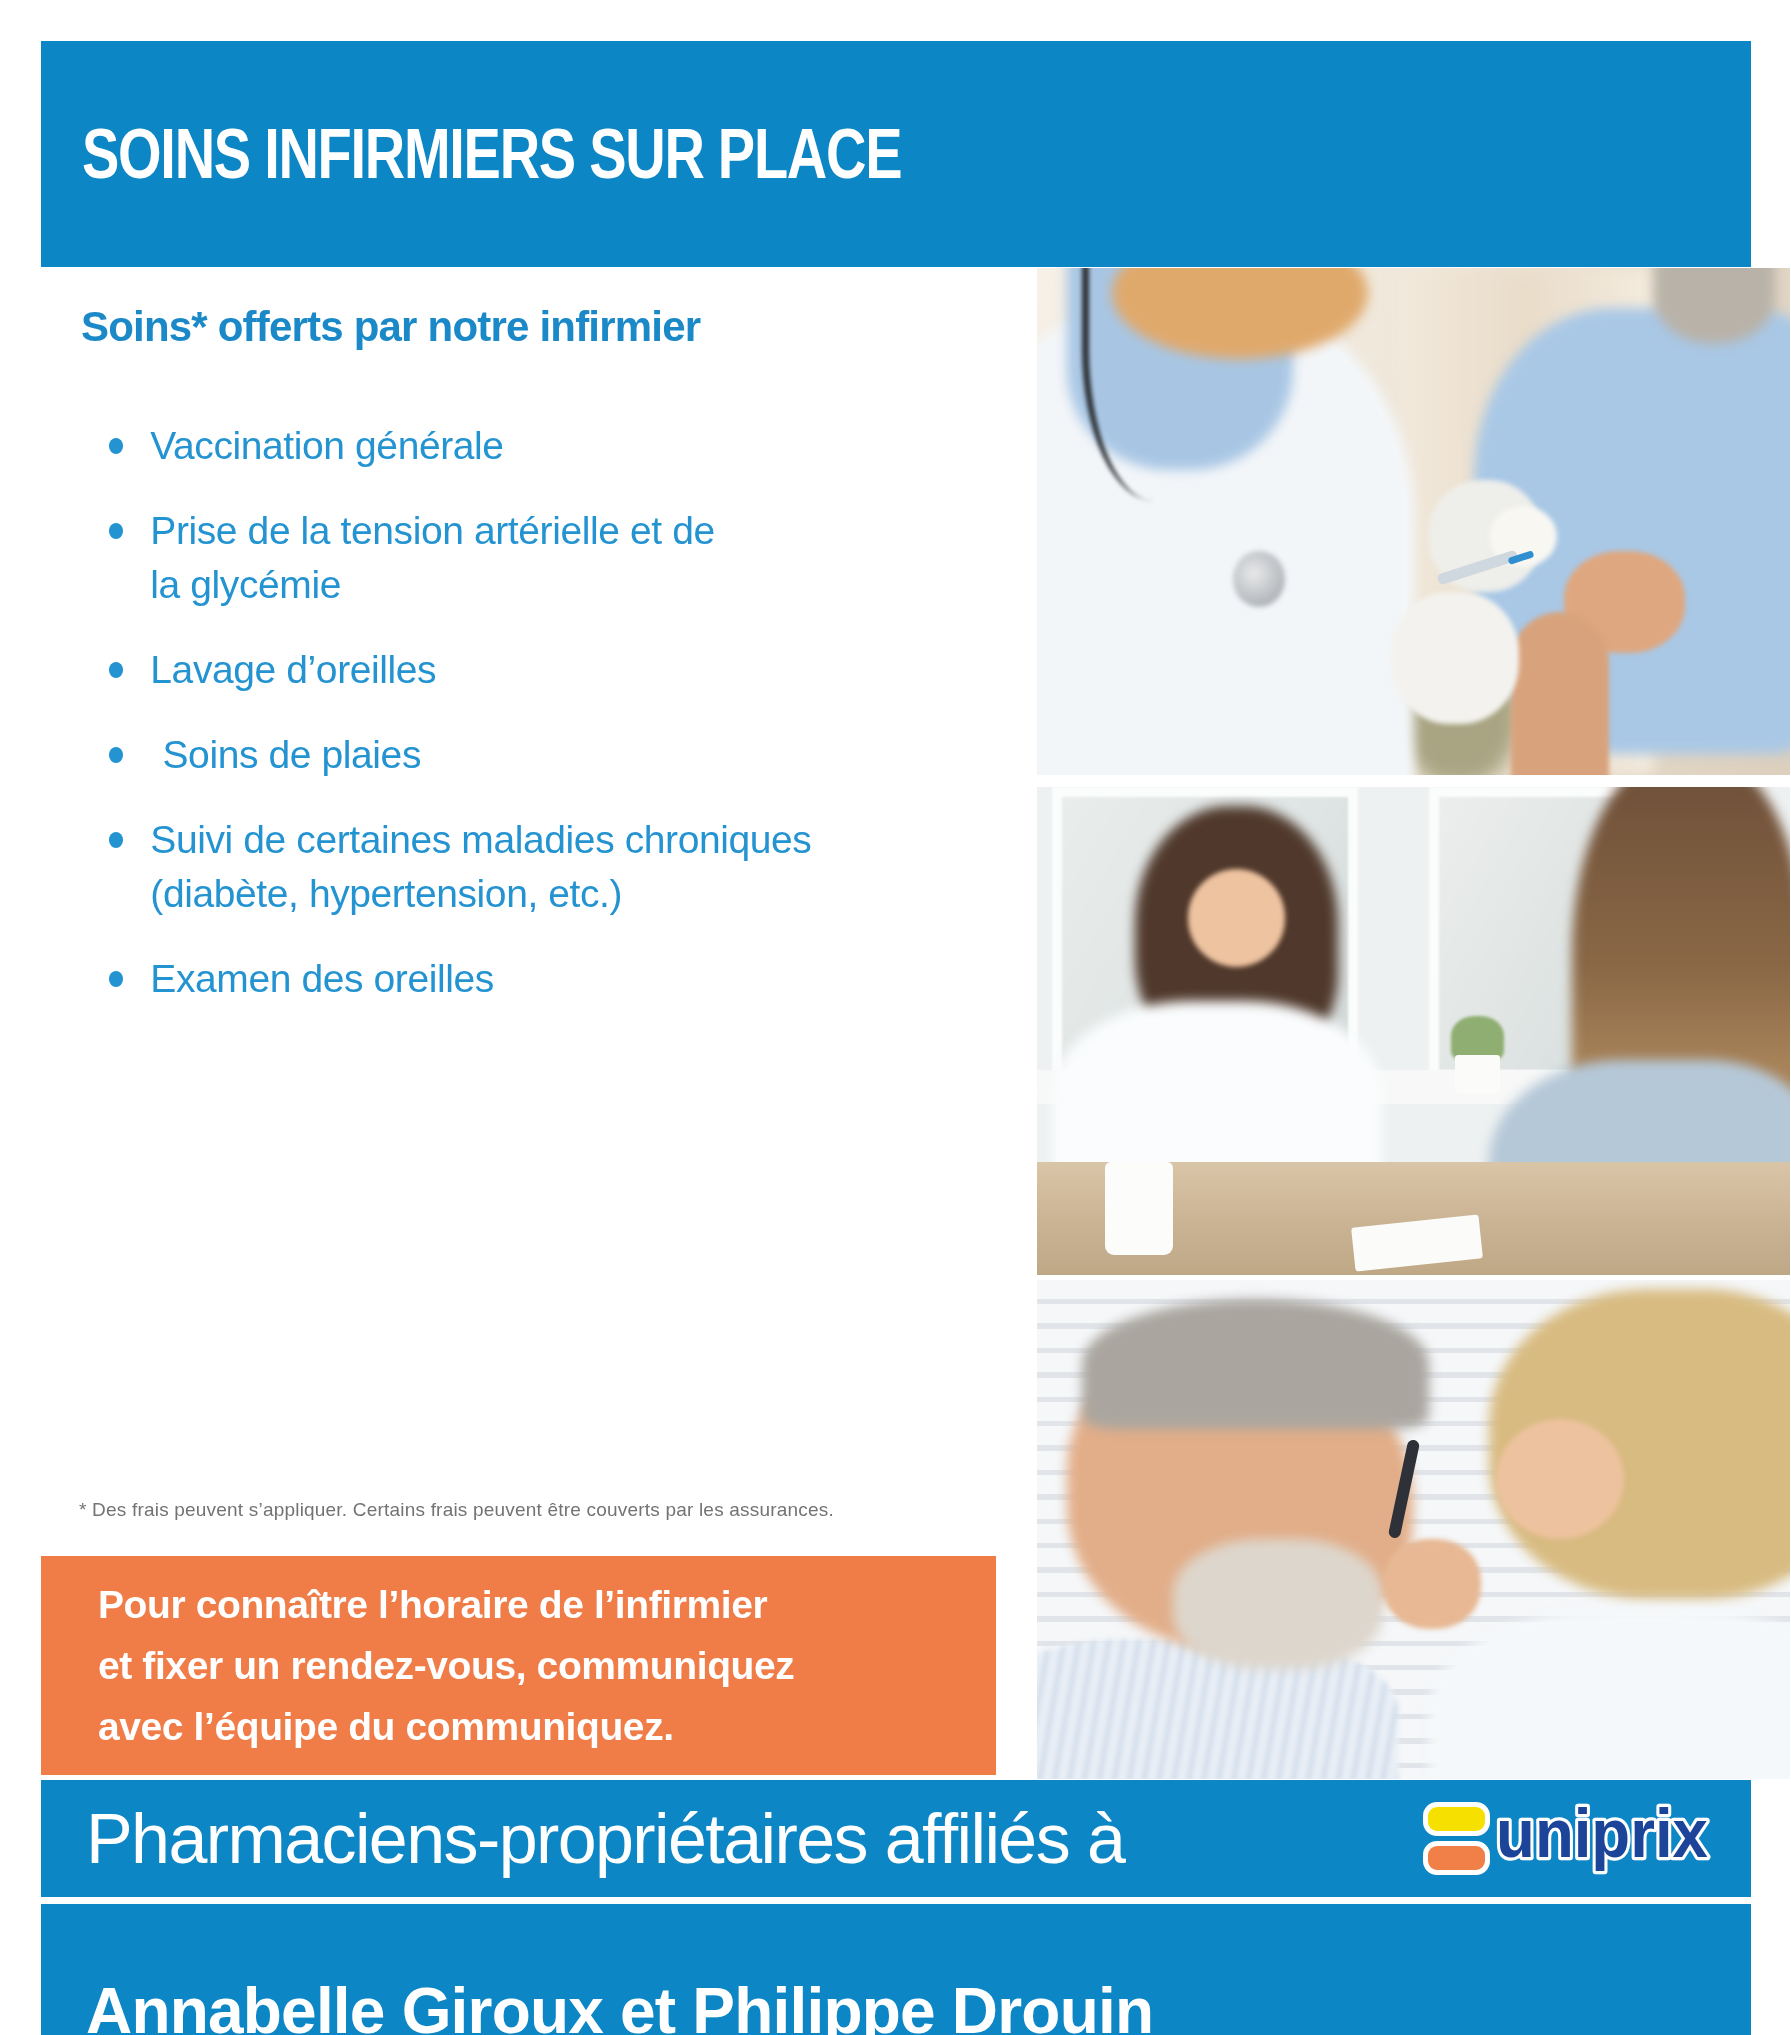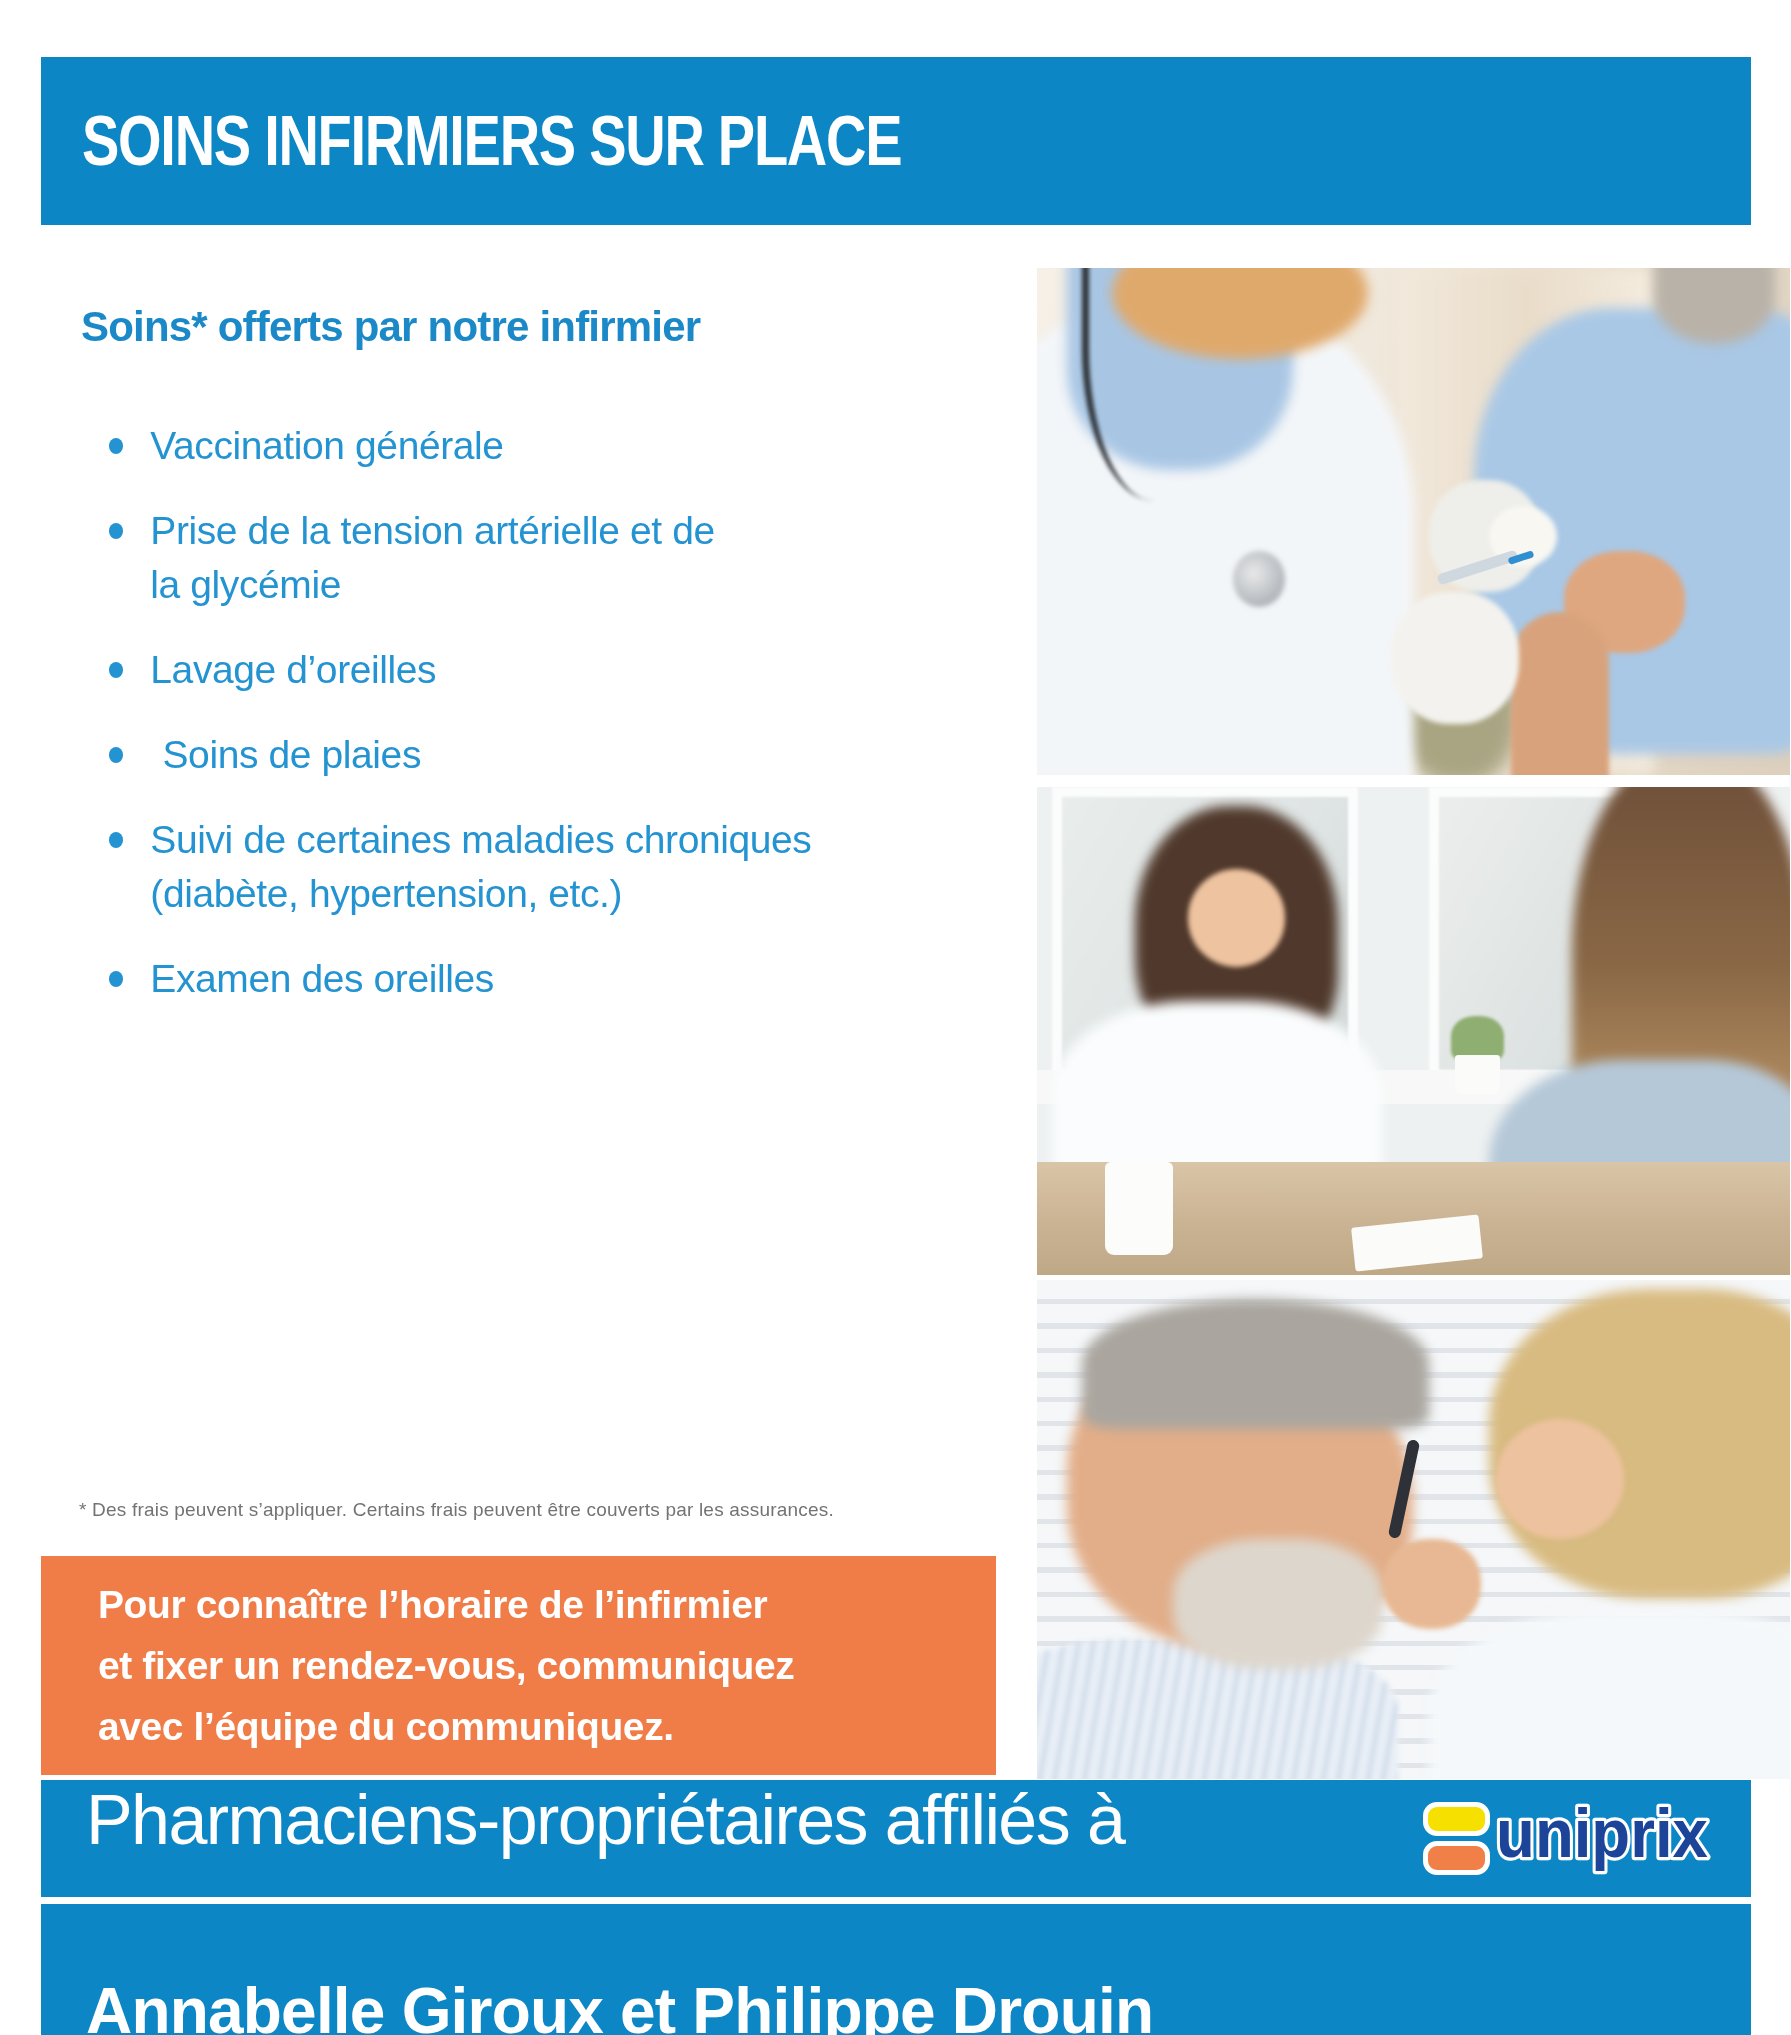--- a/index.html
+++ b/index.html
@@ -10,22 +10,22 @@
     width: 1791px;
     height: 2280px;
     background: #ffffff;
     overflow: hidden;
     font-family: "Liberation Sans", sans-serif;
   }
 
   
   .header-band {
     position: absolute;
-    left: 41px; top: 57px;
-    width: 1710px; height: 168px;
+    left: 41px; top: 41px;
+    width: 1710px; height: 226px;
     background: #0d86c5;
     display: flex;
     align-items: center;
   }
   .title {
     margin: 0 0 0 41px;
     font-size: 70px;
     font-weight: 700;
     letter-spacing: -1.6px;
     color: #ffffff;
@@ -201,20 +201,21 @@
   .p3-otoscope { left: 48%; top: 32%; width: 12.2px; height: 20%;
     background: #2e3238; border-radius: 6.5px; transform: rotate(12deg); }
 
   
   .affiliation-band {
     position: absolute;
     left: 41px; top: 1780px;
     width: 1710px; height: 117px;
     background: #0d86c5;
     display: flex;
+    align-items: center;
   }
   .affiliation-label {
     margin-left: 45px;
     font-size: 70px;
     font-weight: 400;
     letter-spacing: -1.6px;
     color: #ffffff;
     white-space: nowrap;
   }
   .uniprix-logo {

